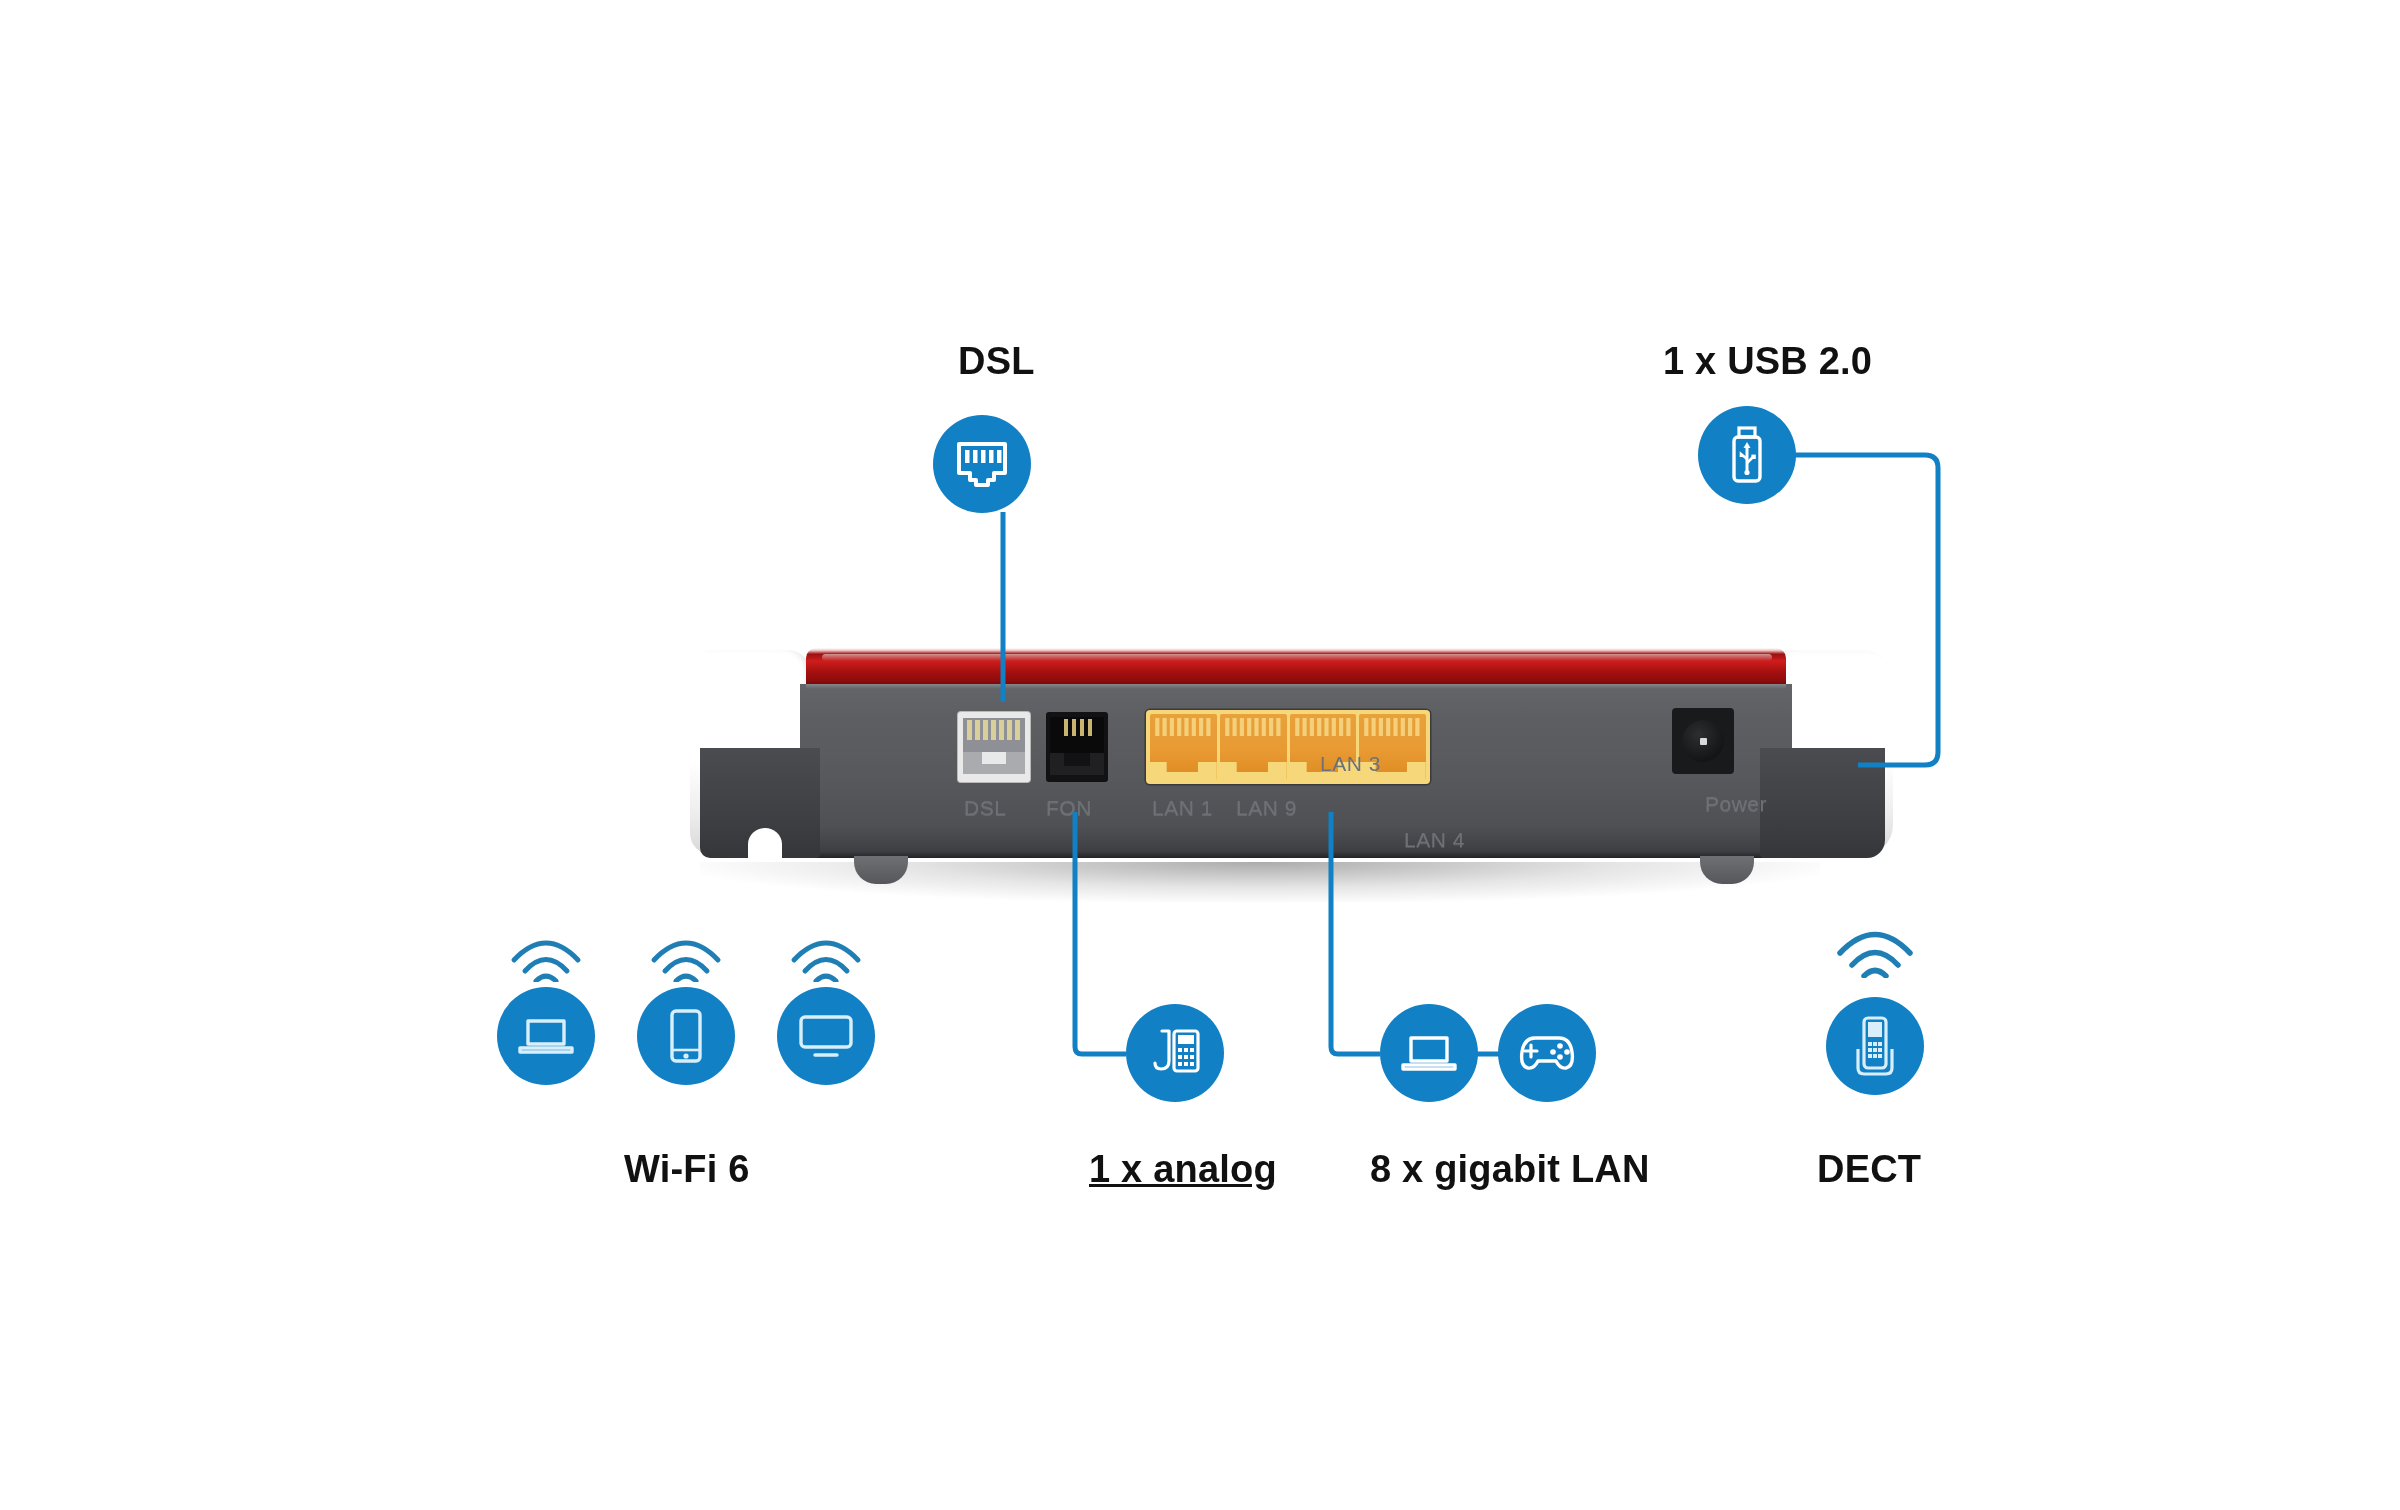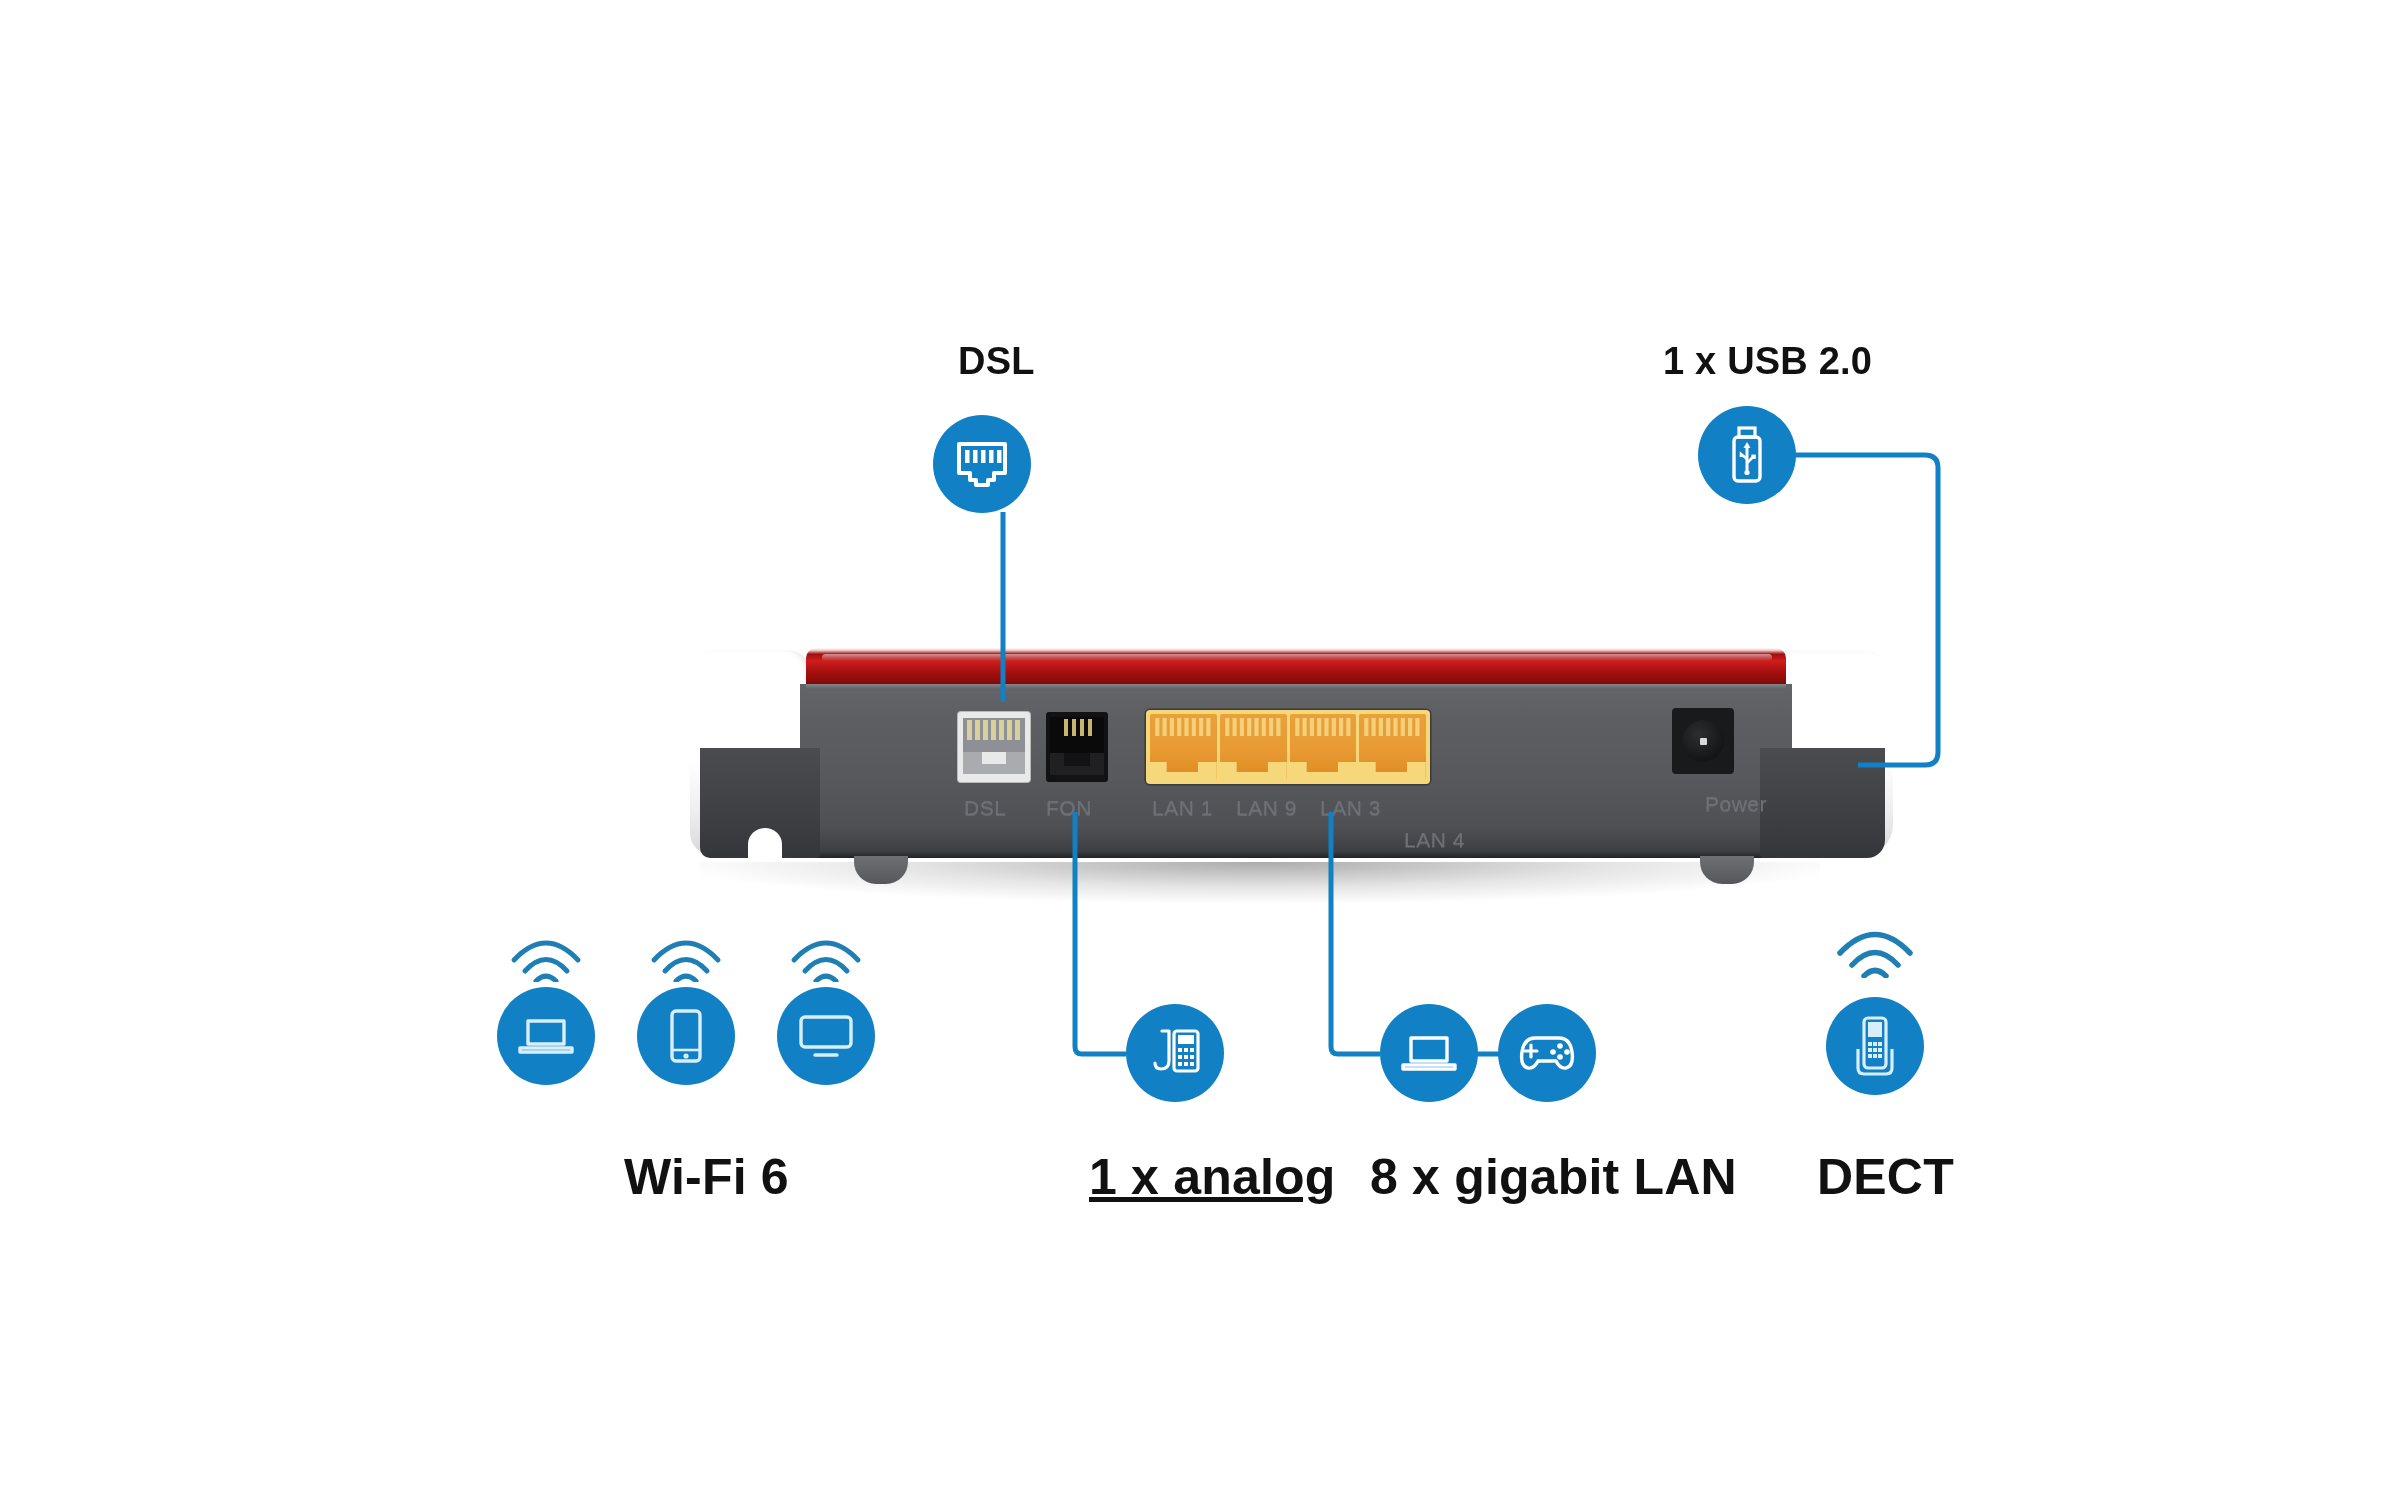--- a/index.html
+++ b/index.html
@@ -33,21 +33,21 @@
 
   
   .label {
     position: absolute;
     font-weight: bold;
     color: #111111;
     white-space: nowrap;
     letter-spacing: 0.2px;
   }
   .label-top { font-size: 38px; }
-  .label-bottom { font-size: 50px; }
+  .label-bottom { font-size: 38px; }
 
   
   .badge {
     position: absolute;
     border-radius: 50%;
     background: #1180c4;
     display: flex;
     align-items: center;
     justify-content: center;
   }
@@ -337,21 +337,21 @@
     <div class="power-port">
       <div class="power-ring">
         <div class="power-pin"></div>
       </div>
     </div>
 
     <div class="port-label" style="left:964px; top:796px;">DSL</div>
     <div class="port-label" style="left:1046px; top:796px;">FON</div>
     <div class="port-label" style="left:1152px; top:796px;">LAN 1</div>
     <div class="port-label" style="left:1236px; top:796px;">LAN 9</div>
-    <div class="port-label" style="left:1320px; top:796px;">LAN 3</div>
+    <div class="port-label" style="left:1320px; top:752px;">LAN 3</div>
     <div class="port-label" style="left:1404px; top:796px;margin-top:32px;">LAN 4</div>
     <div class="port-label" style="left:1662px; top:792px;margin-left:43px;">Power</div>
   </div>
 
   <svg class="connectors">
 
     <line x1="1003" y1="512" x2="1003" y2="702" stroke="#1180c4" stroke-width="5"></line>
 
     <path d="M1795 455 H1925 Q1938 455 1938 468 V752 Q1938 765 1925 765 H1858" fill="none" stroke="#1180c4" stroke-width="5"></path>
 

